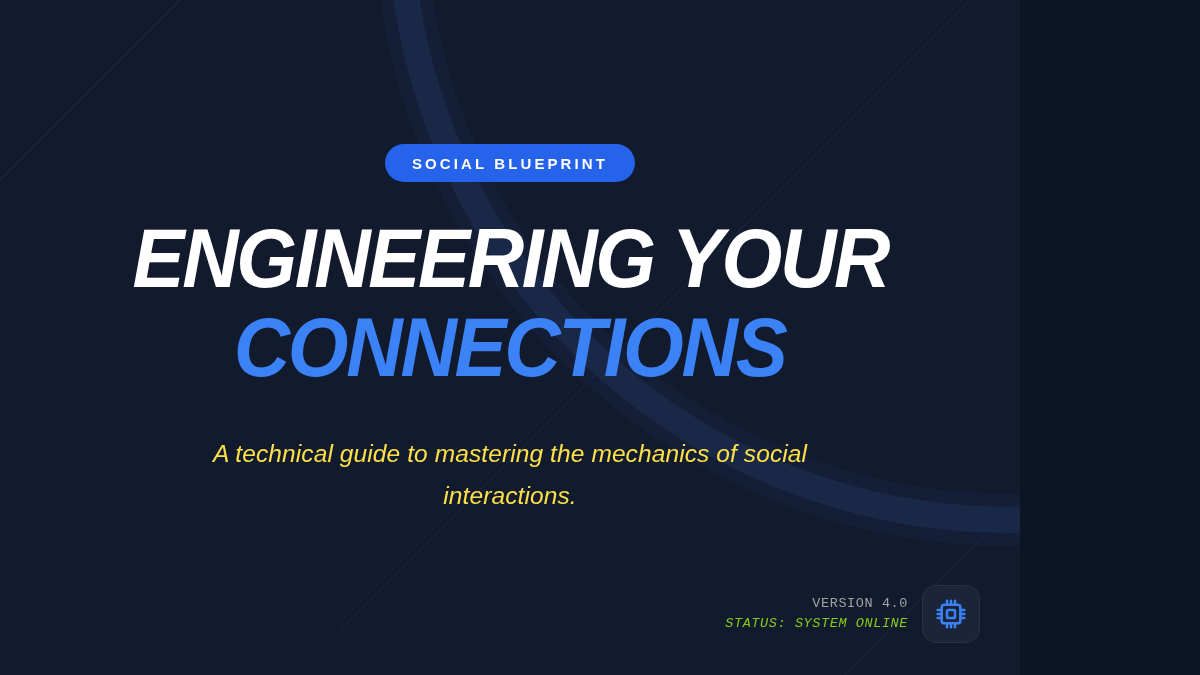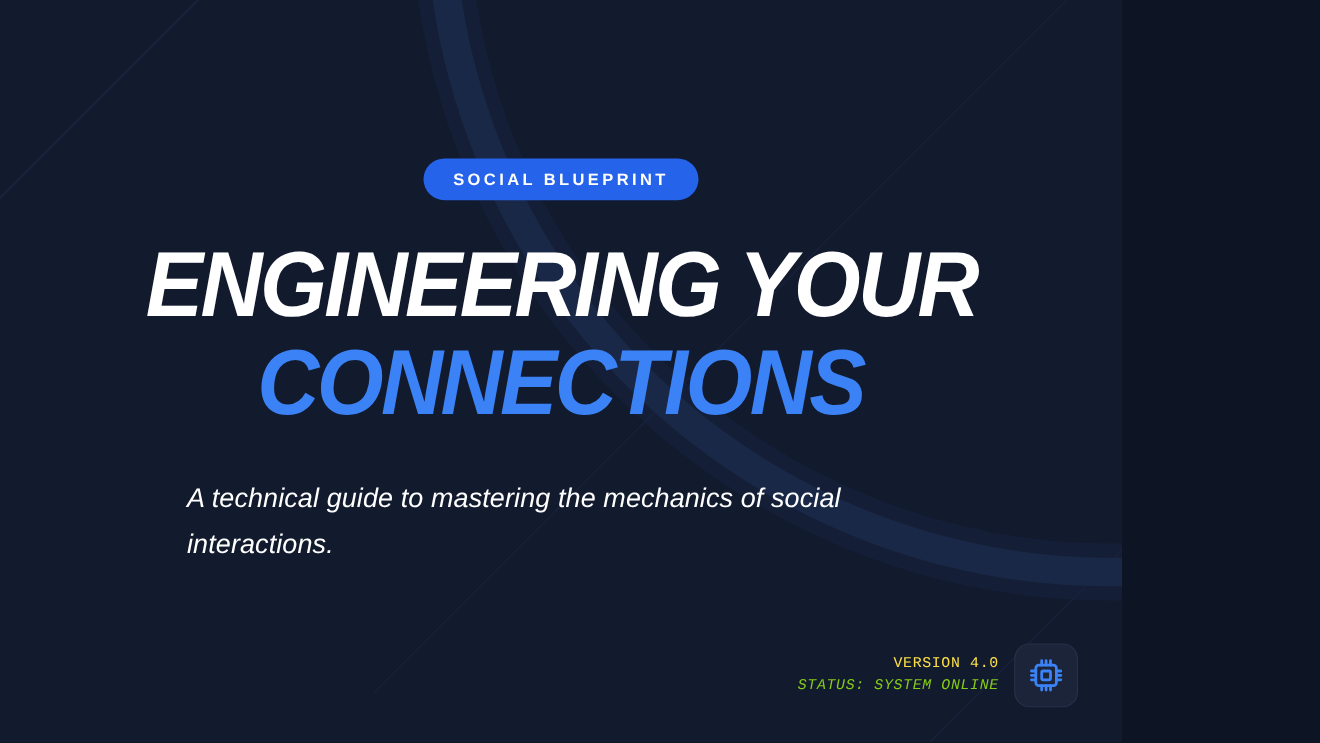--- a/index.html
+++ b/index.html
@@ -86,25 +86,25 @@
   .headline-2 {
     margin-top: 6px;
     color: #3b82f6;
     transform: scaleX(0.93);
   }
 
   .subtitle {
     margin: 0;
     margin-top: 44px;
     width: 680px;
-    text-align: left;
+    text-align: center;
     font-style: italic;
     font-size: 24.5px;
     line-height: 1.72;
-    color: #ffffff;
+    color: #fde047;
     letter-spacing: 0.1px;
   }
 
   
   .status-bar {
     position: absolute;
     right: 40px;
     bottom: 32px;
     display: flex;
     align-items: center;
@@ -115,21 +115,21 @@
     display: flex;
     flex-direction: column;
     align-items: flex-end;
     gap: 3px;
     font-family: "Liberation Mono", "DejaVu Sans Mono", monospace;
     font-size: 13.5px;
     line-height: 1.25;
     color: #7b8699;
     letter-spacing: 0.6px;
   }
-  .status-version { color: #fde047; }
+  .status-version { color: #a3a3a3; }
   .status-online  { color: #84cc16; font-style: italic; }
 
   .chip-tile {
     width: 58px;
     height: 58px;
     border-radius: 14px;
     background: #1b2438;
     border: 1px solid #273149;
     display: flex;
     align-items: center;

